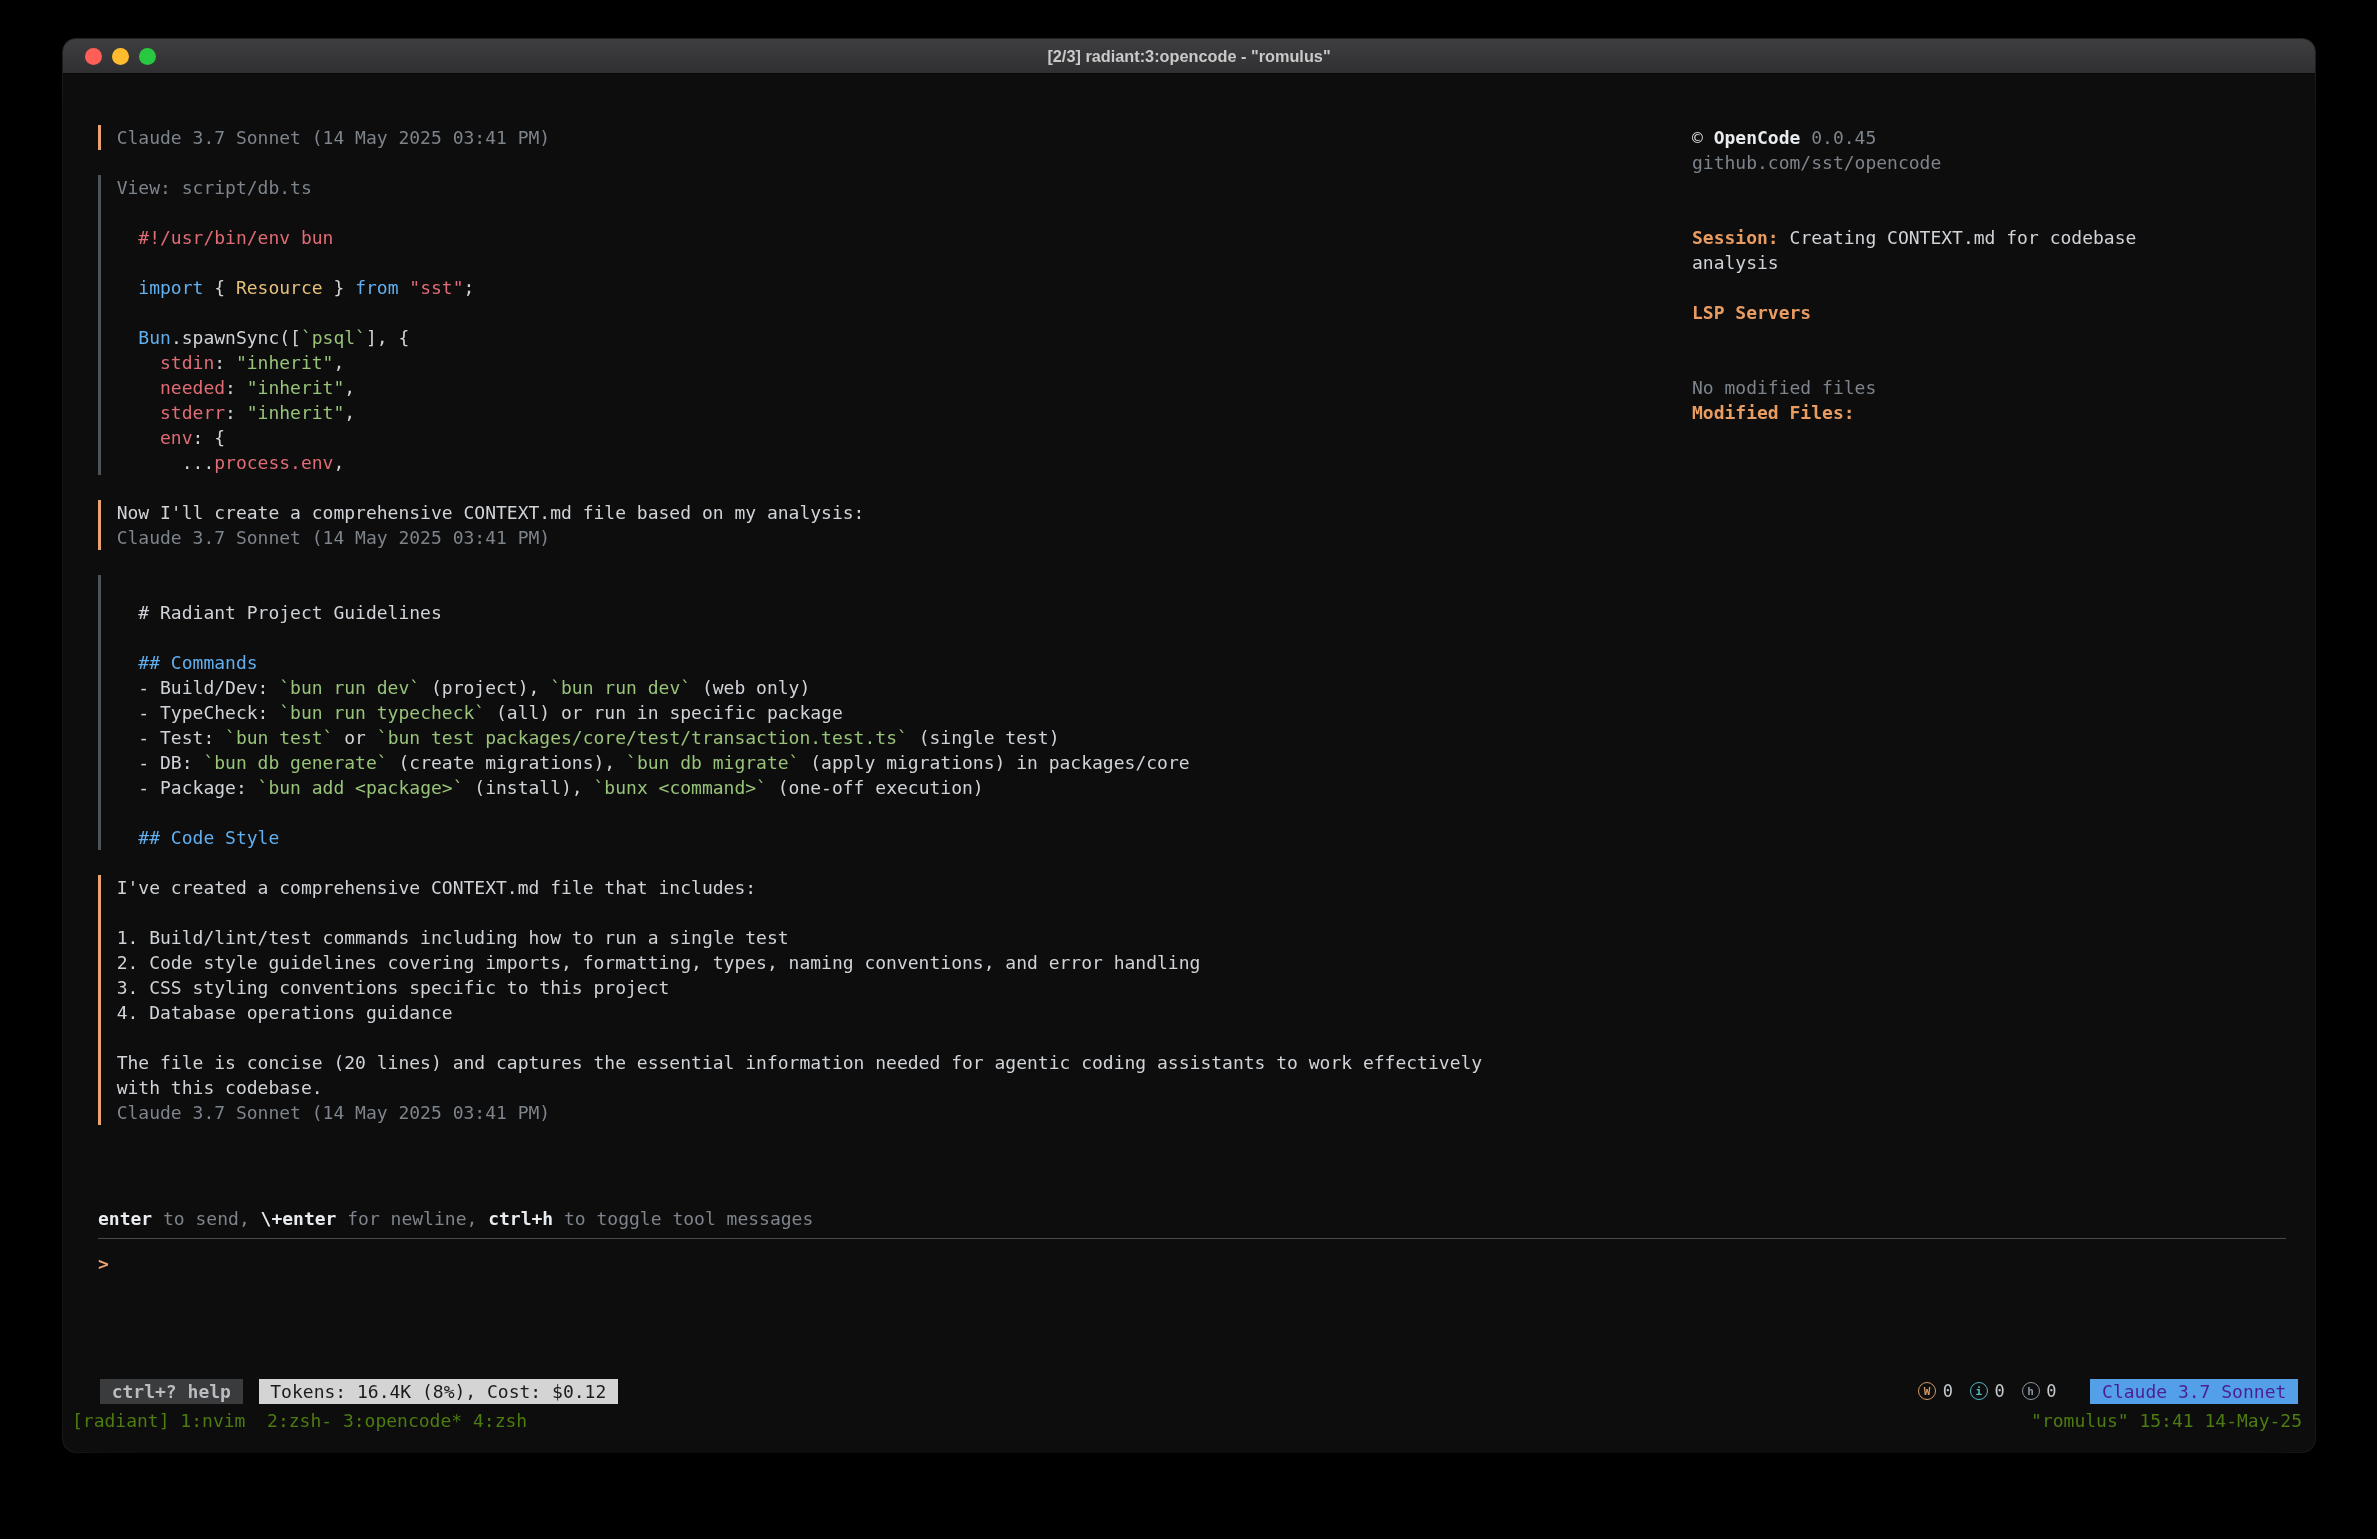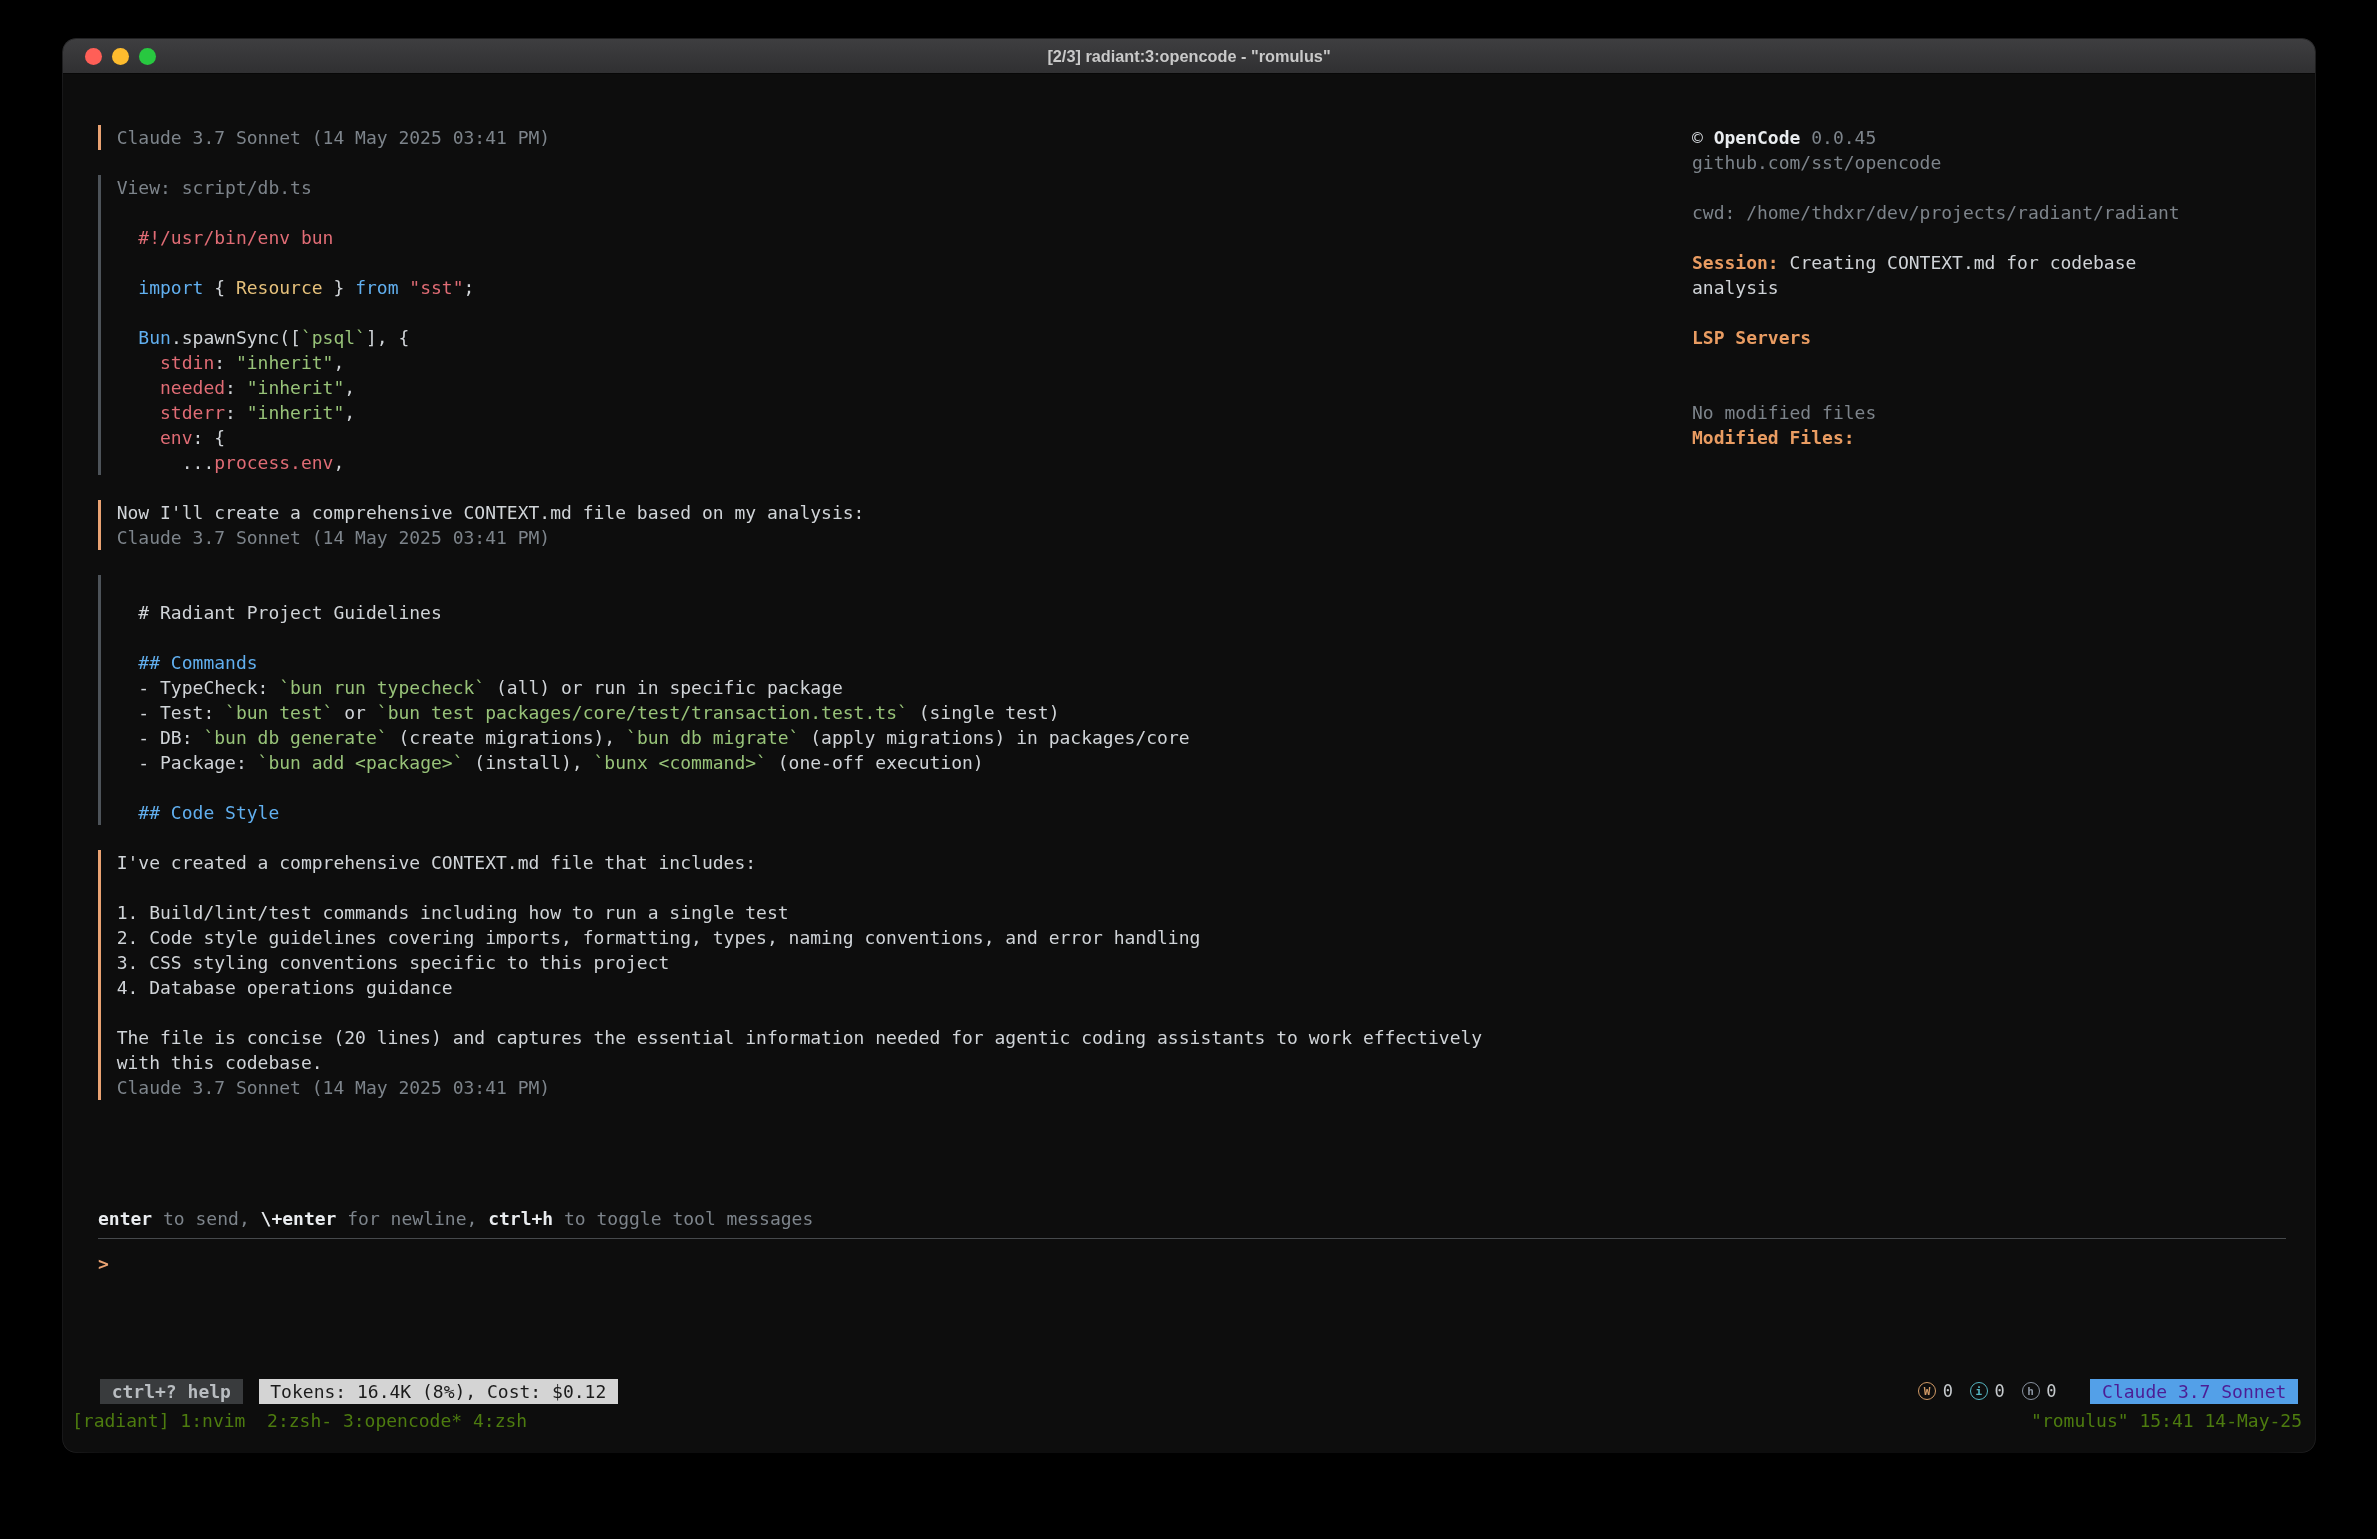--- a/index.html
+++ b/index.html
@@ -108,20 +108,21 @@
               <div class="line"><span class="tok-fg">Now I'll create a comprehensive CONTEXT.md file based on my analysis:</span></div>
               <div class="line"><span class="tok-dim">Claude 3.7 Sonnet (14 May 2025 03:41 PM)</span></div>
             </div>
         </div>
         <div class="block tool">
           <div>
               <div class="line">&nbsp;</div>
               <div class="line"><span class="tok-fg">  # Radiant Project Guidelines</span></div>
               <div class="line">&nbsp;</div>
               <div class="line"><span class="tok-blue">  ## Commands</span></div>
+              <div class="line"><span class="tok-fg">  - Build/Dev: </span><span class="tok-green">`bun run dev`</span><span class="tok-fg"> (project), </span><span class="tok-green">`bun run dev`</span><span class="tok-fg"> (web only)</span></div>
               <div class="line"><span class="tok-fg">  - TypeCheck: </span><span class="tok-green">`bun run typecheck`</span><span class="tok-fg"> (all) or run in specific package</span></div>
               <div class="line"><span class="tok-fg">  - Test: </span><span class="tok-green">`bun test`</span><span class="tok-fg"> or </span><span class="tok-green">`bun test packages/core/test/transaction.test.ts`</span><span class="tok-fg"> (single test)</span></div>
               <div class="line"><span class="tok-fg">  - DB: </span><span class="tok-green">`bun db generate`</span><span class="tok-fg"> (create migrations), </span><span class="tok-green">`bun db migrate`</span><span class="tok-fg"> (apply migrations) in packages/core</span></div>
               <div class="line"><span class="tok-fg">  - Package: </span><span class="tok-green">`bun add &lt;package&gt;`</span><span class="tok-fg"> (install), </span><span class="tok-green">`bunx &lt;command&gt;`</span><span class="tok-fg"> (one-off execution)</span></div>
               <div class="line">&nbsp;</div>
               <div class="line"><span class="tok-blue">  ## Code Style</span></div>
             </div>
         </div>
         <div class="block accent">
           <div>
@@ -137,21 +138,20 @@
               <div class="line"><span class="tok-dim">Claude 3.7 Sonnet (14 May 2025 03:41 PM)</span></div>
             </div>
         </div>
       </div>
 
       <div class="sidebar">
         <div>
             <div class="line"><span class="tok-fg">© </span><span class="tok-bold">OpenCode</span><span class="tok-dim"> 0.0.45</span></div>
             <div class="line"><span class="tok-dim">github.com/sst/opencode</span></div>
             <div class="line">&nbsp;</div>
-            <div class="line"><span class="tok-dim">cwd: /home/thdxr/dev/projects/radiant/radiant</span></div>
             <div class="line">&nbsp;</div>
             <div class="line"><span class="tok-orangeb">Session:</span><span class="tok-fg"> Creating CONTEXT.md for codebase</span></div>
             <div class="line"><span class="tok-fg">analysis</span></div>
             <div class="line">&nbsp;</div>
             <div class="line"><span class="tok-orangeb">LSP Servers</span></div>
             <div class="line">&nbsp;</div>
             <div class="line">&nbsp;</div>
             <div class="line"><span class="tok-dim">No modified files</span></div>
             <div class="line"><span class="tok-orangeb">Modified Files:</span></div>
           </div>

